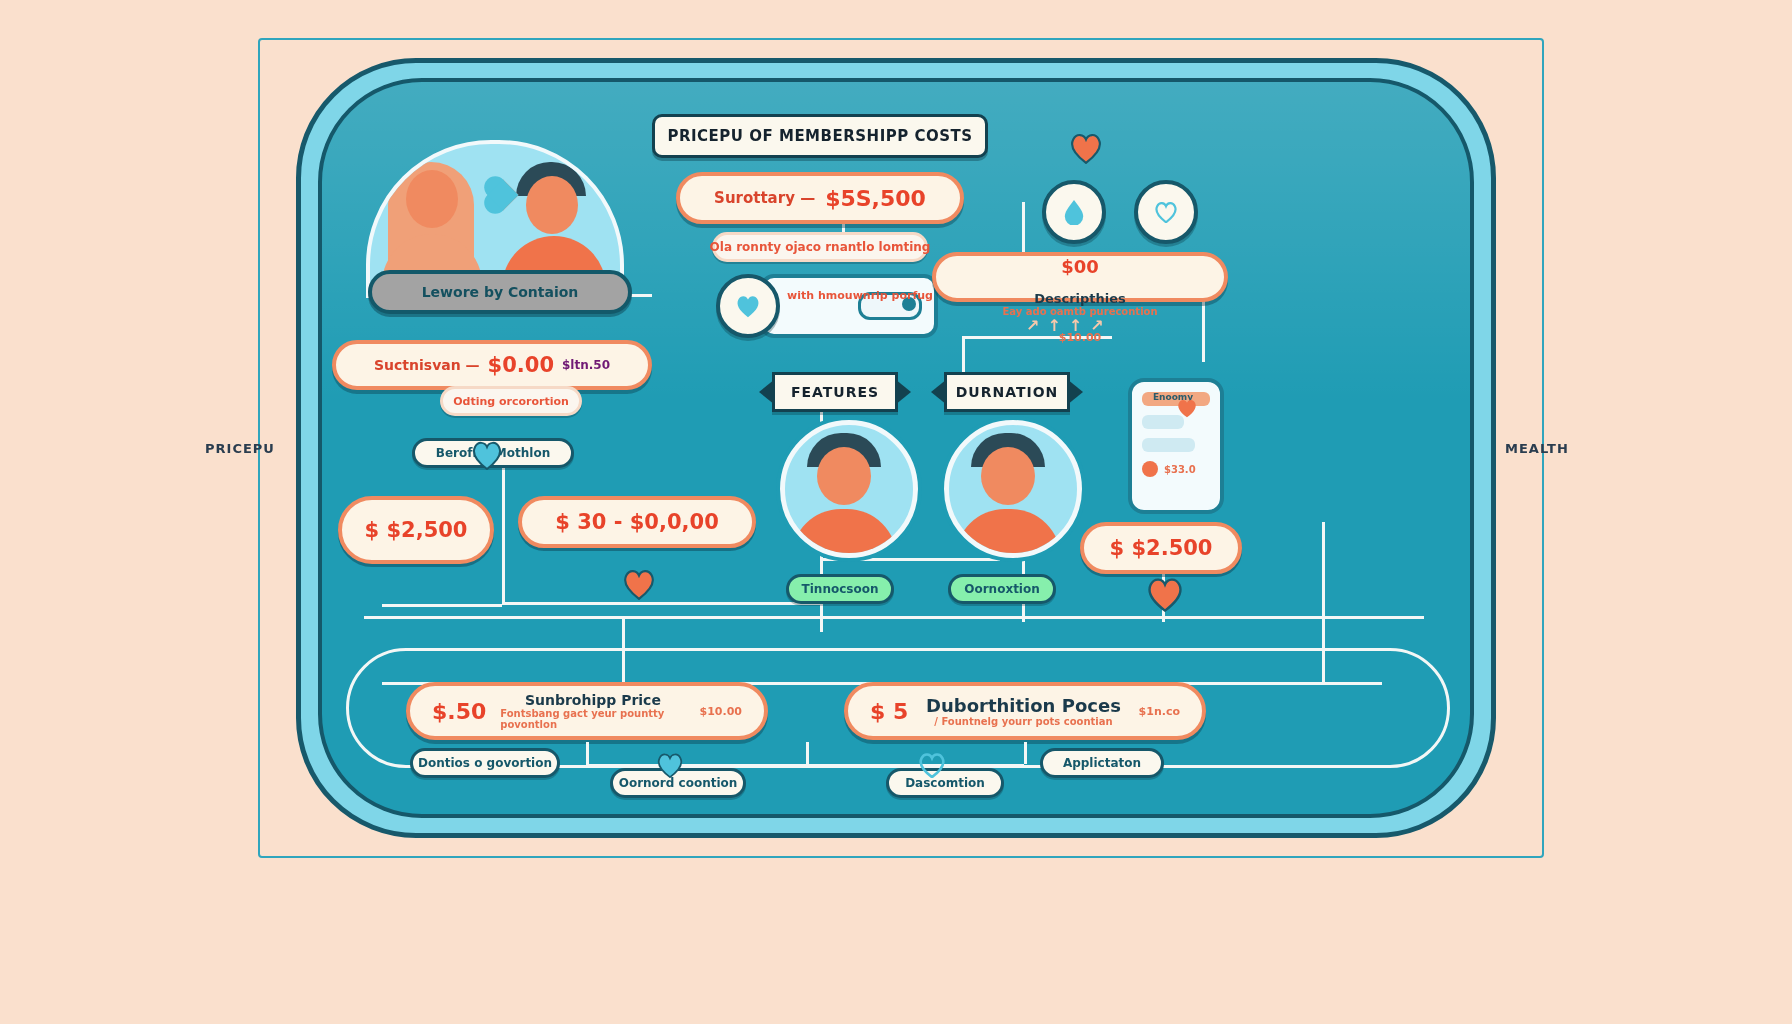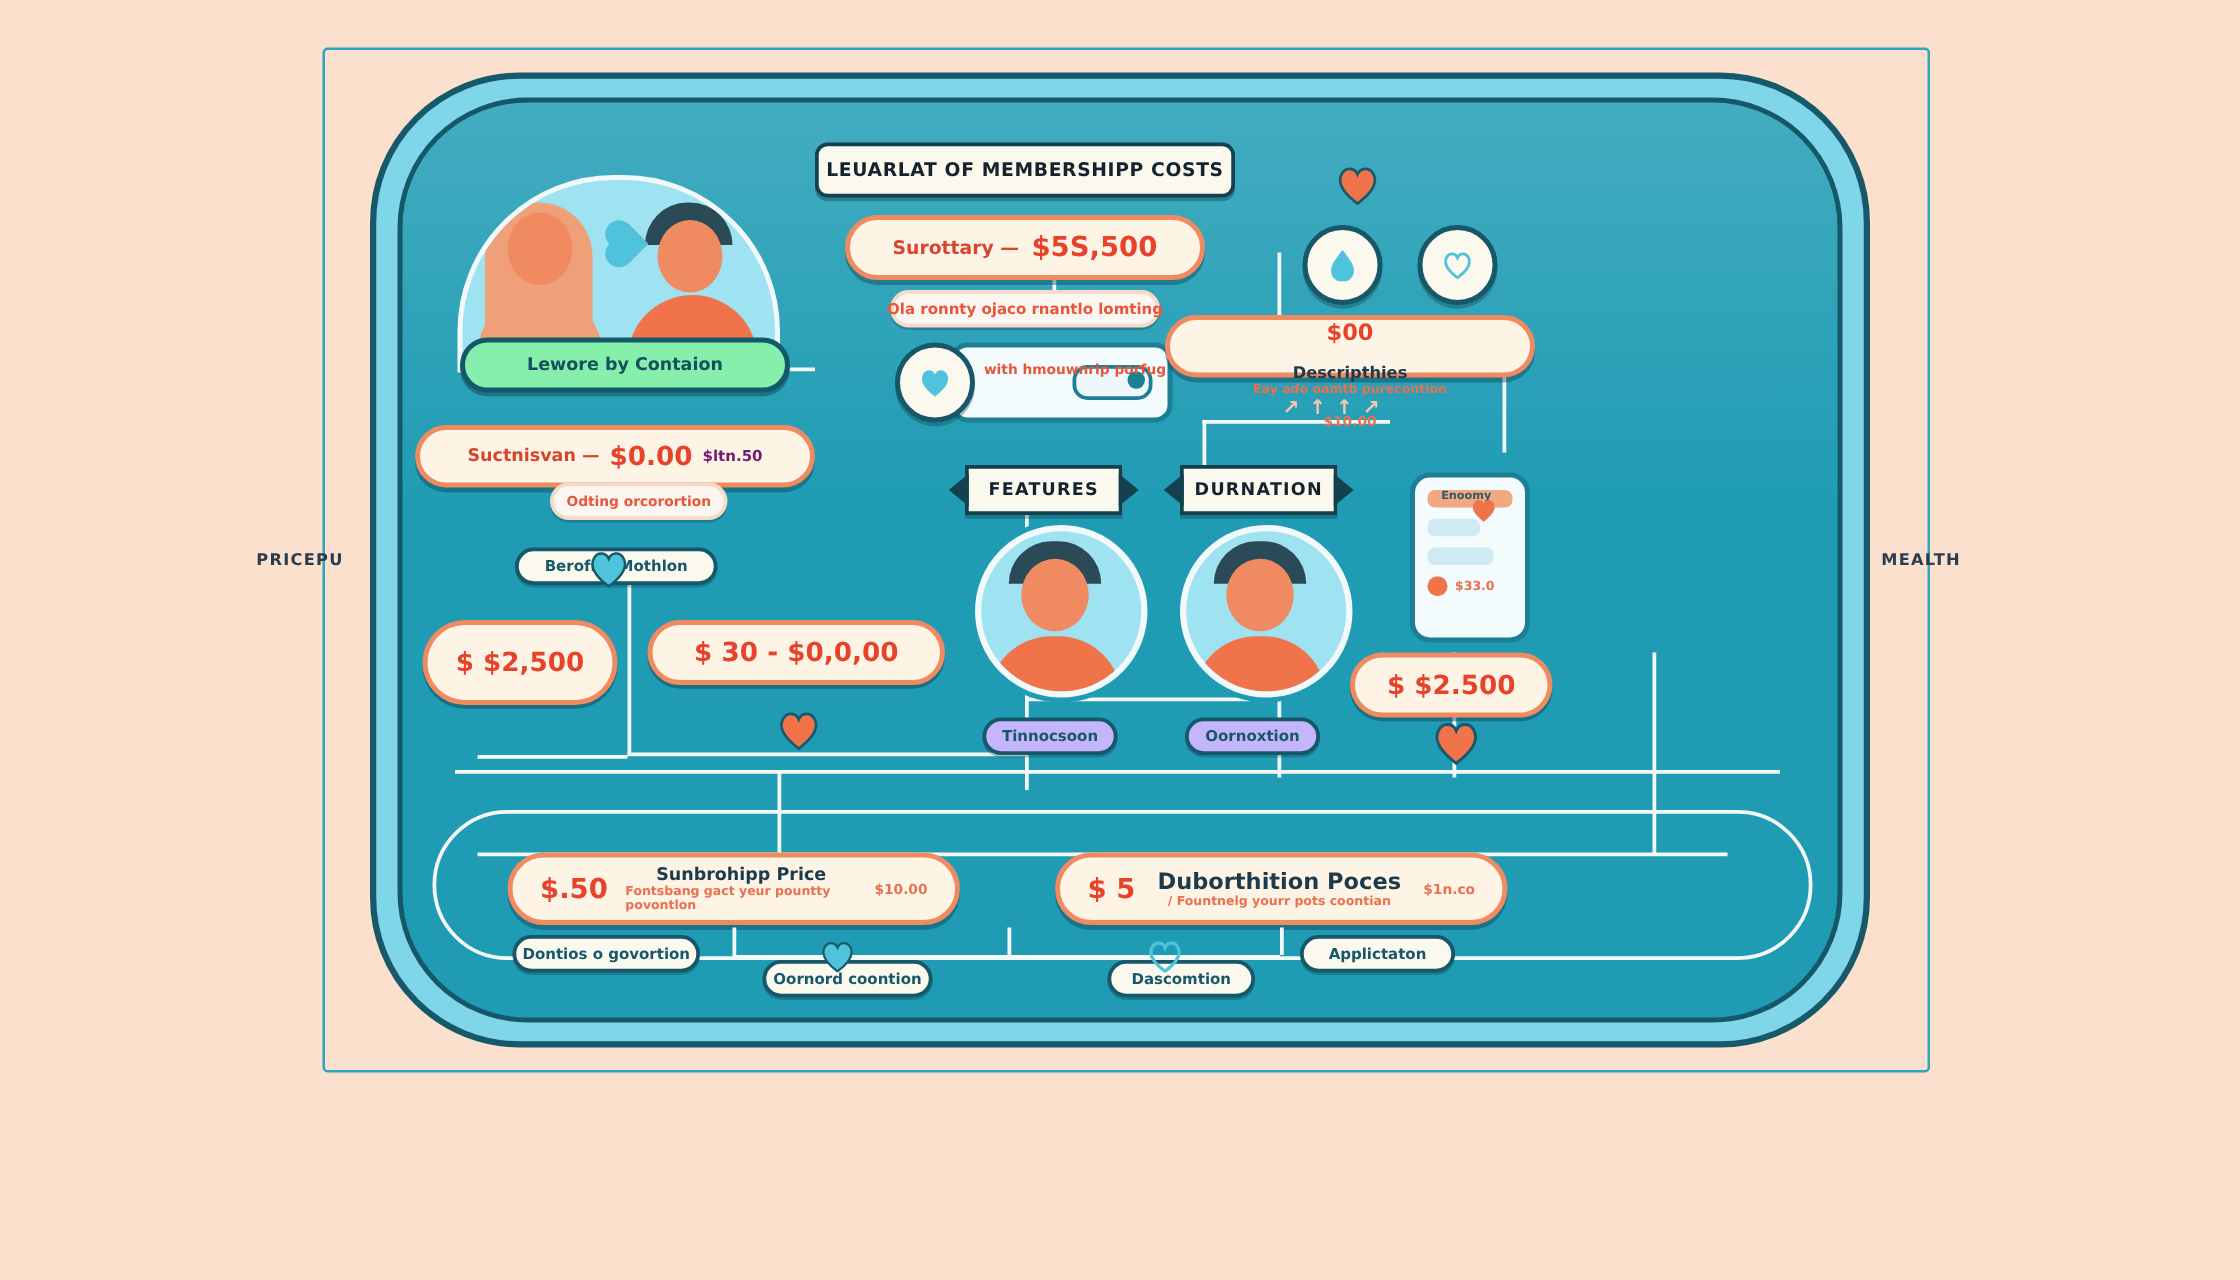--- a/index.html
+++ b/index.html
@@ -48,21 +48,21 @@
   .ln.v{width:3px;}
 
   
   .pill{
     position:absolute;box-sizing:border-box;
     background:#fdf4e6;border:4px solid #f08a60;border-radius:999px;
     display:flex;align-items:center;justify-content:center;
     box-shadow:0 3px 0 rgba(10,60,75,.45);
     color:#e8432a;font-weight:bold;white-space:nowrap;
   }
-  .pill.plain{border-color:#13596a;background:#86efac;color:#14505f;}
+  .pill.plain{border-color:#13596a;background:#a3a3a3;color:#14505f;}
 
   
   .card{
     position:absolute;box-sizing:border-box;
     background:#fdf4e6;border:4px solid #f08a60;border-radius:999px;
     box-shadow:0 4px 0 rgba(10,60,75,.4);
     display:flex;align-items:center;padding:0 22px;gap:14px;
   }
   .card .amt{color:#e8432a;font-weight:bold;}
   .card .txt{display:flex;flex-direction:column;align-items:center;flex:1;}
@@ -147,21 +147,21 @@
   .phone .bar{height:14px;border-radius:6px;margin-bottom:9px;}
 
   
   .tag{
     position:absolute;box-sizing:border-box;height:30px;
     background:#fbf8ee;border:3px solid #16586a;border-radius:999px;
     display:flex;align-items:center;justify-content:center;gap:6px;
     color:#16586a;font-weight:bold;font-size:12px;padding:0 14px;
     box-shadow:0 2px 0 rgba(8,45,56,.28);white-space:nowrap;
   }
-  .tag.sub{background:#c4b5fd;text-align:right;}
+  .tag.sub{background:#86efac;text-align:right;}
 </style>
 </head>
 <body>
 
 <div id="stage">
 
   <div class="outer-frame"></div>
   <div class="frame-label left">PRICEPU</div>
   <div class="frame-label right">MEALTH</div>
 
@@ -204,21 +204,21 @@
     <div class="head" style="left:156px;top:32px;width:52px;height:58px;"></div>
     <div class="body-sh" style="left:132px;top:92px;width:104px;height:68px;"></div>
   </div>
 
   <div class="heart" style="left:492px;top:184px;width:22px;height:22px;">
     <span style="position:absolute;left:-11px;top:0;width:22px;height:22px;border-radius:50%;background:#4fc3dc;display:block;"></span>
     <span style="position:absolute;left:0;top:-11px;width:22px;height:22px;border-radius:50%;background:#4fc3dc;display:block;"></span>
     <span style="position:absolute;inset:0;background:#4fc3dc;display:block;"></span>
   </div>
 
-  <div class="title-banner">LEUARLAT OF MEMBERSHIPP COSTS</div>
+  <div class="title-banner">PRICEPU OF MEMBERSHIPP COSTS</div>
 
   <div class="card" style="left:676px;top:172px;width:288px;height:52px;justify-content:center;gap:10px;">
     <span class="amt" style="font-size:15px;color:#d9442c;">Surottary —</span>
     <span class="amt" style="font-size:22px;">$5S,500</span>
   </div>
   <div class="tag" style="left:712px;top:232px;width:216px;color:#e8553a;border-color:#f6d9c6;background:#fbf6ef;">Ola ronnty ojaco rnantlo lomting</div>
 
   <div class="pill plain" style="left:368px;top:270px;width:264px;height:44px;font-size:14px;">Lewore by Contaion</div>
 
   <div class="card cream" style="left:332px;top:340px;width:320px;height:50px;justify-content:center;gap:8px;">

